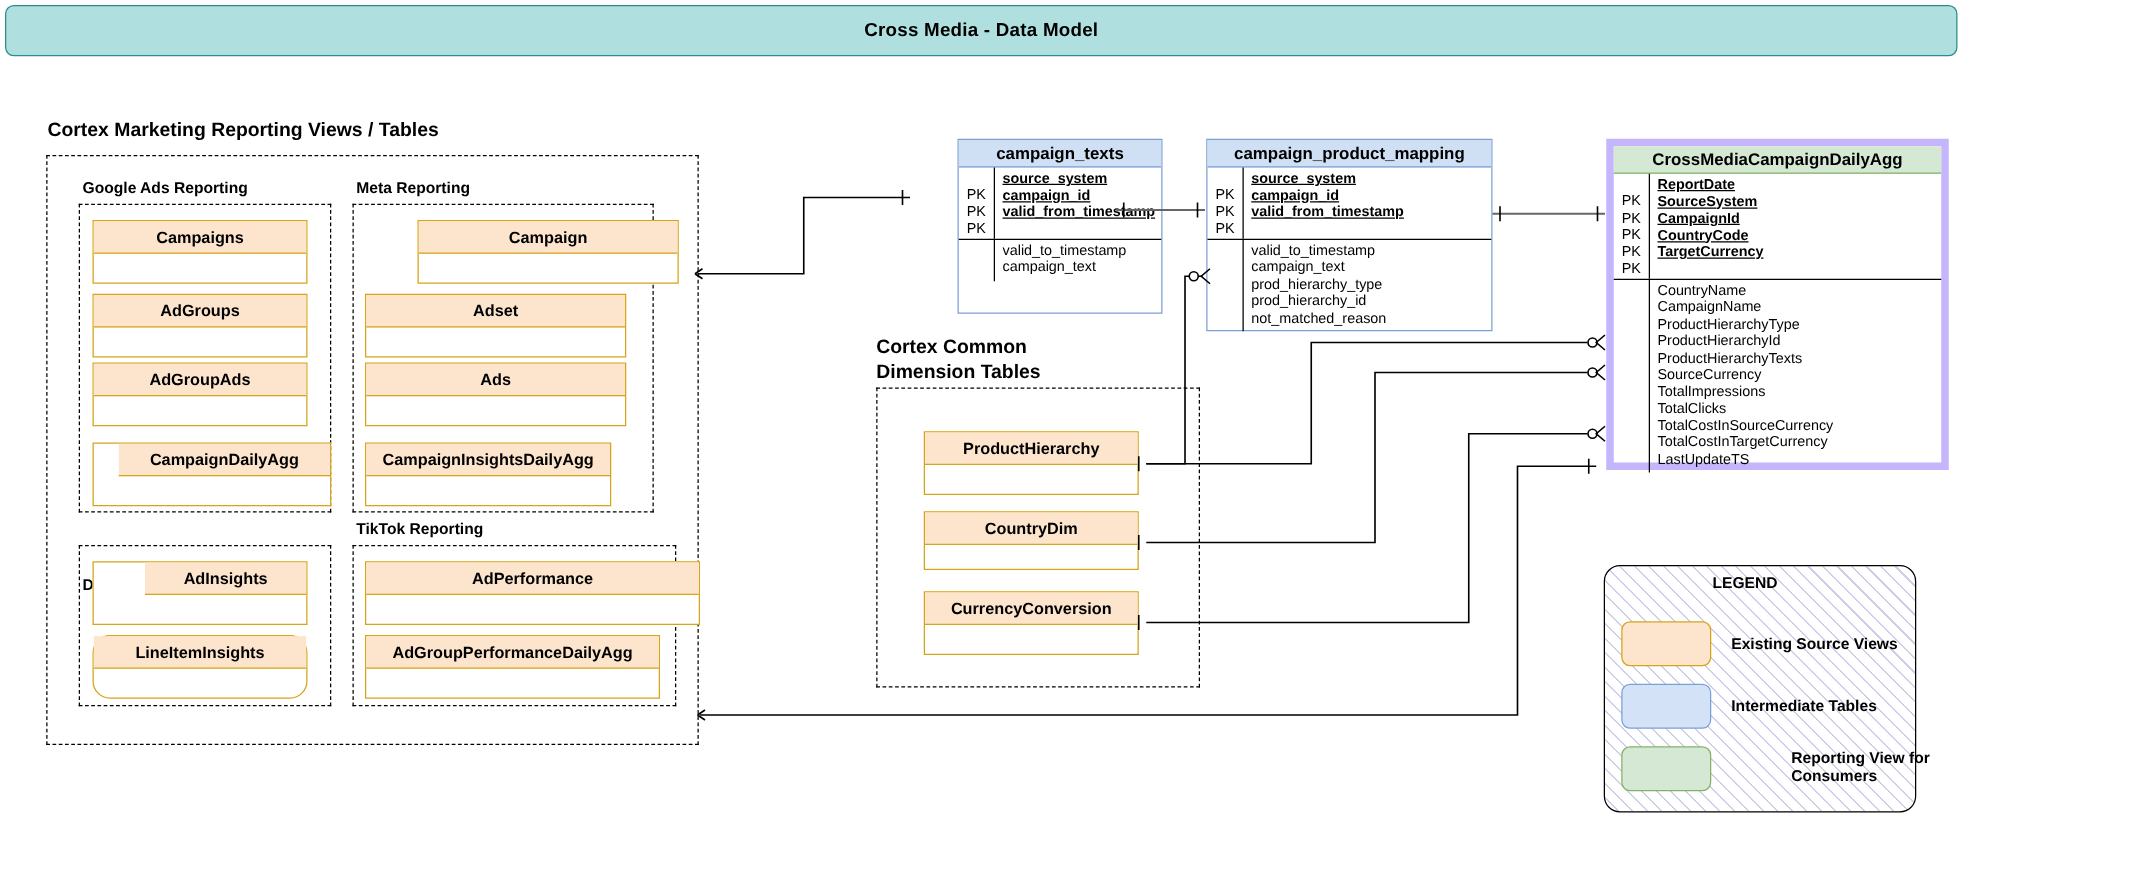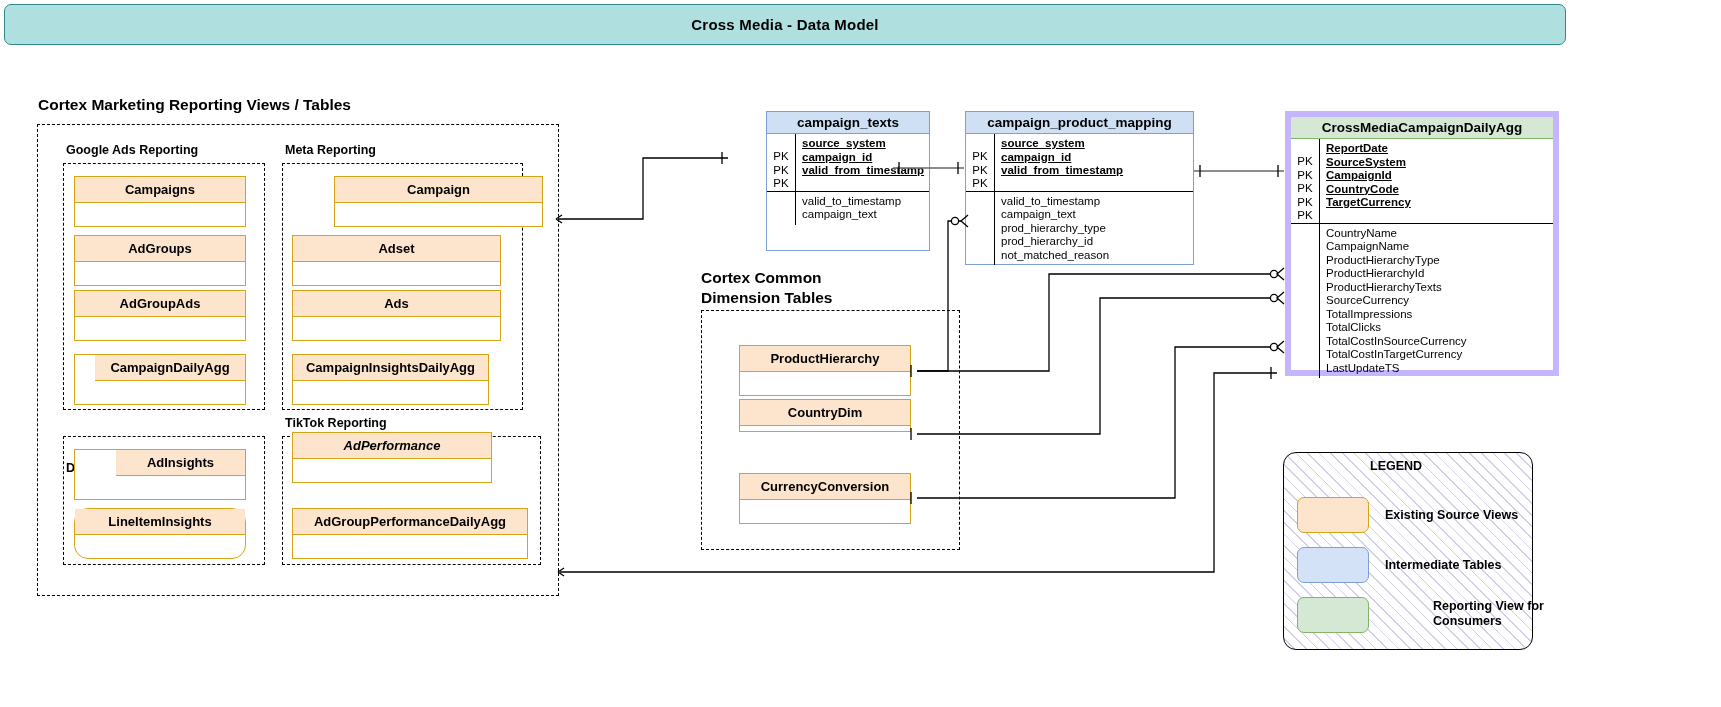--- a/index.html
+++ b/index.html
@@ -84,21 +84,21 @@
     <div class="body"></div>
   </div>
   <div class="ent" style="left:74px;top:235px;width:172px;height:51px;">
     <div class="hdr">AdGroups</div>
     <div class="body"></div>
   </div>
   <div class="ent" style="left:74px;top:290px;width:172px;height:51px;">
     <div class="hdr">AdGroupAds</div>
     <div class="body"></div>
   </div>
-  <div class="ent" style="left:74px;top:354px;width:172px;height:51px;padding-left:20px;">
+  <div class="ent" style="left:74px;top:354px;width:191px;height:51px;padding-left:20px;">
     <div class="hdr">CampaignDailyAgg</div>
     <div class="body"></div>
   </div>
 
   <div class="ent" style="left:292px;top:176px;width:209px;height:51px;margin-left:42px;">
     <div class="hdr">Campaign</div>
     <div class="body"></div>
   </div>
   <div class="ent" style="left:292px;top:235px;width:209px;height:51px;">
     <div class="hdr">Adset</div>
@@ -115,38 +115,38 @@
 
   <div class="ent" style="left:74px;top:449px;width:172px;height:51px;padding-left:41px;">
     <div class="hdr">AdInsights</div>
     <div class="body"></div>
   </div>
   <div class="ent" style="left:74px;top:508px;width:172px;height:51px;border-radius:14px;">
     <div class="hdr">LineItemInsights</div>
     <div class="body"></div>
   </div>
 
-  <div class="ent" style="left:292px;top:432px;width:200px;height:51px;font-style:italic;">
+  <div class="ent" style="left:292px;top:449px;width:268px;height:51px;">
     <div class="hdr">AdPerformance</div>
     <div class="body"></div>
   </div>
   <div class="ent" style="left:292px;top:508px;width:236px;height:51px;">
     <div class="hdr">AdGroupPerformanceDailyAgg</div>
     <div class="body"></div>
   </div>
 
   <div class="section-title" style="left:701px;top:269px;">Cortex Common</div>
   <div class="section-title" style="left:701px;top:289px;">Dimension Tables</div>
   <div class="dashed" style="left:701px;top:310px;width:257px;height:238px;"></div>
 
   <div class="ent" style="left:739px;top:345px;width:172px;height:51px;">
     <div class="hdr">ProductHierarchy</div>
     <div class="body"></div>
   </div>
-  <div class="ent" style="left:739px;top:399px;width:172px;height:33px;">
+  <div class="ent" style="left:739px;top:409px;width:172px;height:47px;">
     <div class="hdr">CountryDim</div>
     <div class="body"></div>
   </div>
   <div class="ent" style="left:739px;top:473px;width:172px;height:51px;">
     <div class="hdr">CurrencyConversion</div>
     <div class="body"></div>
   </div>
 
   <div class="ertable blue" style="left:766px;top:111px;width:164px;height:140px;">
     <div class="t-hdr">campaign_texts</div>

